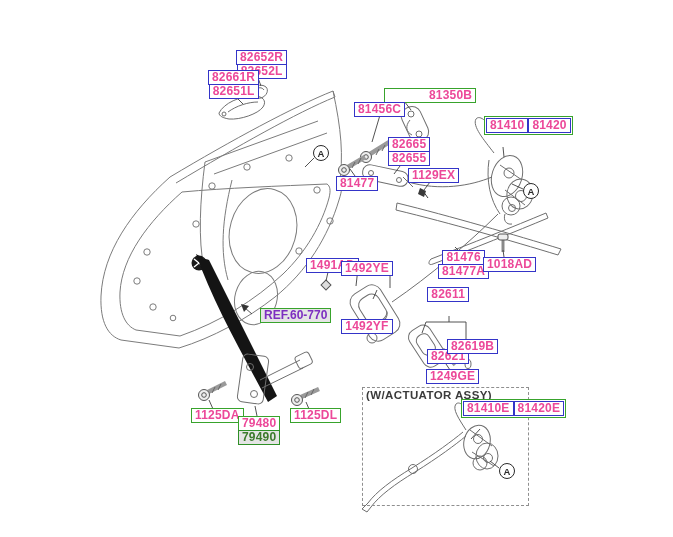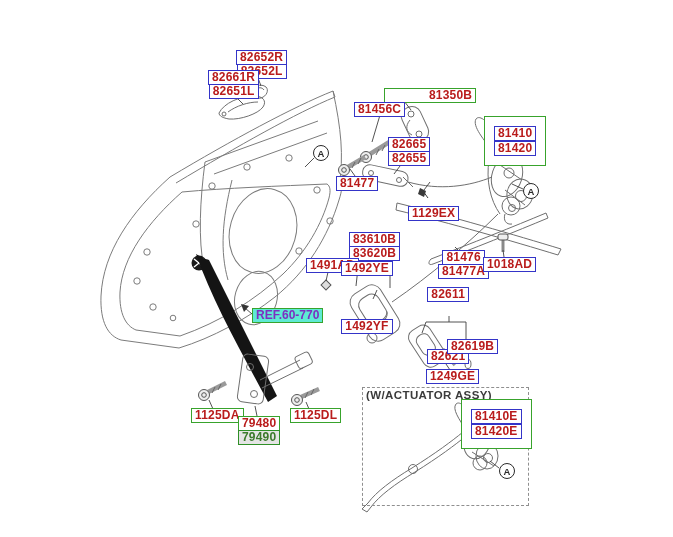--- a/index.html
+++ b/index.html
@@ -1,29 +1,29 @@
 <!DOCTYPE html>
 <html><head>
 <meta charset="utf-8">
 <style>
   html,body{margin:0;padding:0;background:#fff;}
   #stage{position:relative;width:673px;height:537px;background:#fff;overflow:hidden;
          font-family:"Liberation Sans",sans-serif;}
   #art{position:absolute;left:0;top:0;z-index:1;}
-  .lbl-line{border:1px solid #3434c8;background:#fff;color:#b91c1c;padding:0 3px;
+  .lbl-line{border:1px solid #3434c8;background:#fff;color:#ec4899;padding:0 3px;
             font:700 12px/13px "Liberation Sans",sans-serif;letter-spacing:.2px;white-space:nowrap;}
   .gb{border-color:#38a32c;}
   .hl{background:#e5e5e5;color:#3c7a2c;border-color:#2f8f27;}
   .stack{position:absolute;display:flex;flex-direction:column;align-items:center;z-index:3;}
   .stack .lbl-line + .lbl-line{margin-top:-1px;}
   .single{position:absolute;z-index:3;}
-  .wrap-g{position:absolute;border:1px solid #38a32c;background:#fff;padding:9px;
-          display:flex;flex-direction:column;align-items:flex-start;z-index:3;}
-  .ref-lbl{position:absolute;border:1px solid #38a32c;background:#5eead4;color:#7d2fc0;
-           padding:0 3px;font:700 12px/13px "Liberation Sans",sans-serif;z-index:3;white-space:nowrap;}
+  .wrap-g{position:absolute;border:1px solid #38a32c;background:#fff;padding:1px;
+          display:flex;flex-direction:row;align-items:flex-start;z-index:3;}
+  .ref-lbl{position:absolute;border:1px solid #38a32c;background:#e5e5e5;color:#7d2fc0;
+           padding:0 3px;font:700 12px/13px "Liberation Sans",sans-serif;z-index:3;white-space:nowrap;margin-left:8px;}
   .acir{position:absolute;width:14px;height:14px;border:1.4px solid #2a2a2a;border-radius:50%;
         background:#fff;display:flex;align-items:center;justify-content:center;
         font:700 9.5px "Liberation Sans",sans-serif;color:#2a2a2a;z-index:3;}
   .dashed-box{position:absolute;left:362px;top:387px;width:165px;height:117px;
               border:1.5px dashed #8f8f8f;z-index:2;}
   .act-title{position:absolute;left:366px;top:389px;font:700 11.5px "Liberation Sans",sans-serif;
              color:#3b3b3b;letter-spacing:.4px;z-index:3;}
 </style>
 </head>
 <body>
@@ -234,28 +234,24 @@
   <div class="stack" style="left:388px;top:137px;">
     <div class="lbl-line">82665</div>
     <div class="lbl-line">82655</div>
   </div>
 
   <div class="wrap-g" style="left:484px;top:116px;">
     <div class="lbl-line">81410</div>
     <div class="lbl-line">81420</div>
   </div>
 
-  <div class="single lbl-line" style="left:408px;top:168px;margin-top:38px;">1129EX</div>
+  <div class="single lbl-line" style="left:408px;top:168px;">1129EX</div>
 
   <div class="single lbl-line" style="left:336px;top:176px;">81477</div>
 
-  <div class="stack" style="left:349px;top:232px;">
-    <div class="lbl-line">83610B</div>
-    <div class="lbl-line">83620B</div>
-  </div>
 
   <div class="single lbl-line" style="left:306px;top:258px;">1491AD</div>
 
   <div class="stack" style="left:341px;top:261px;gap:44px;">
     <div class="lbl-line">1492YE</div>
     <div class="lbl-line">1492YF</div>
   </div>
 
   <div class="stack" style="left:438px;top:250px;">
     <div class="lbl-line">81476</div>

